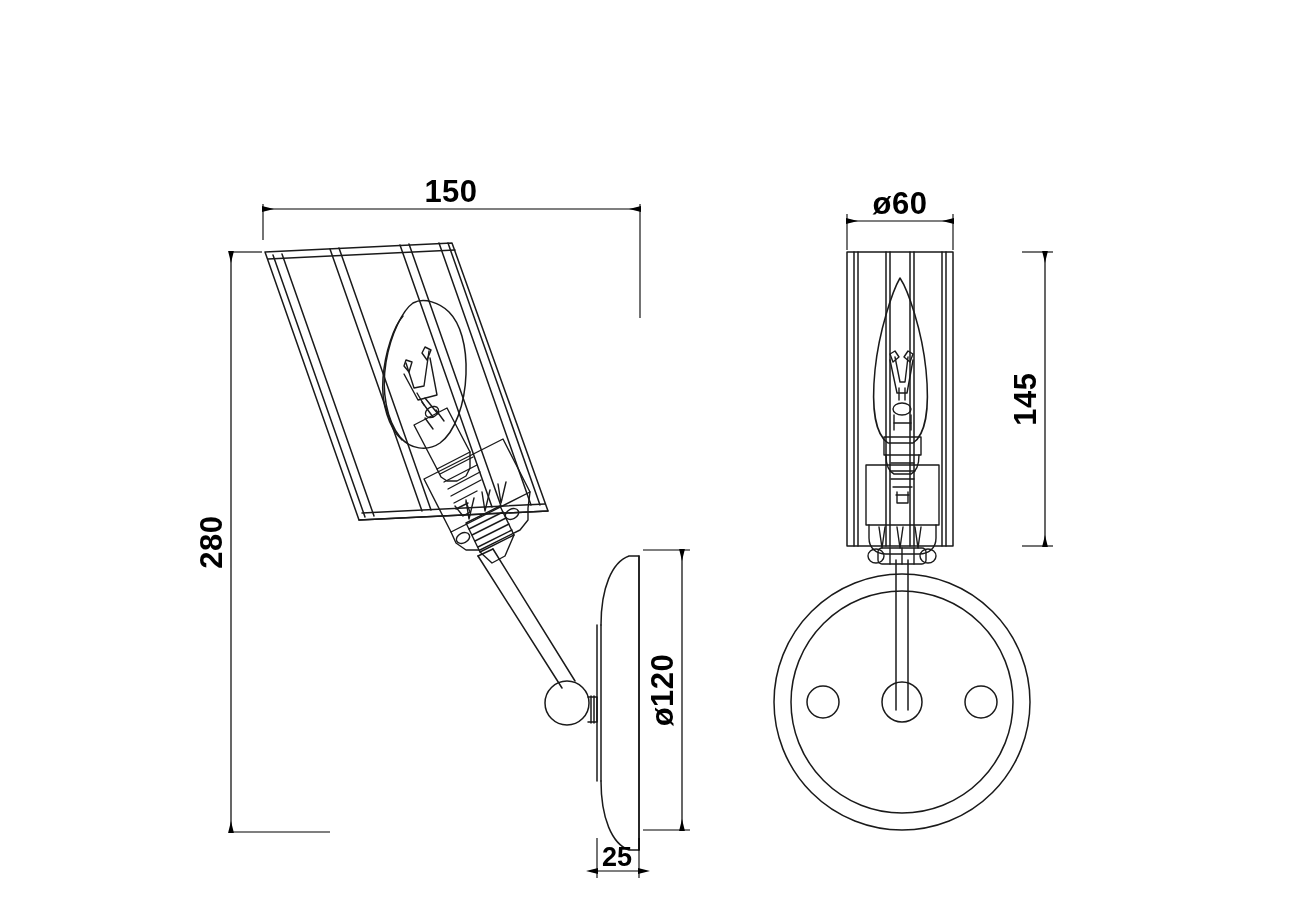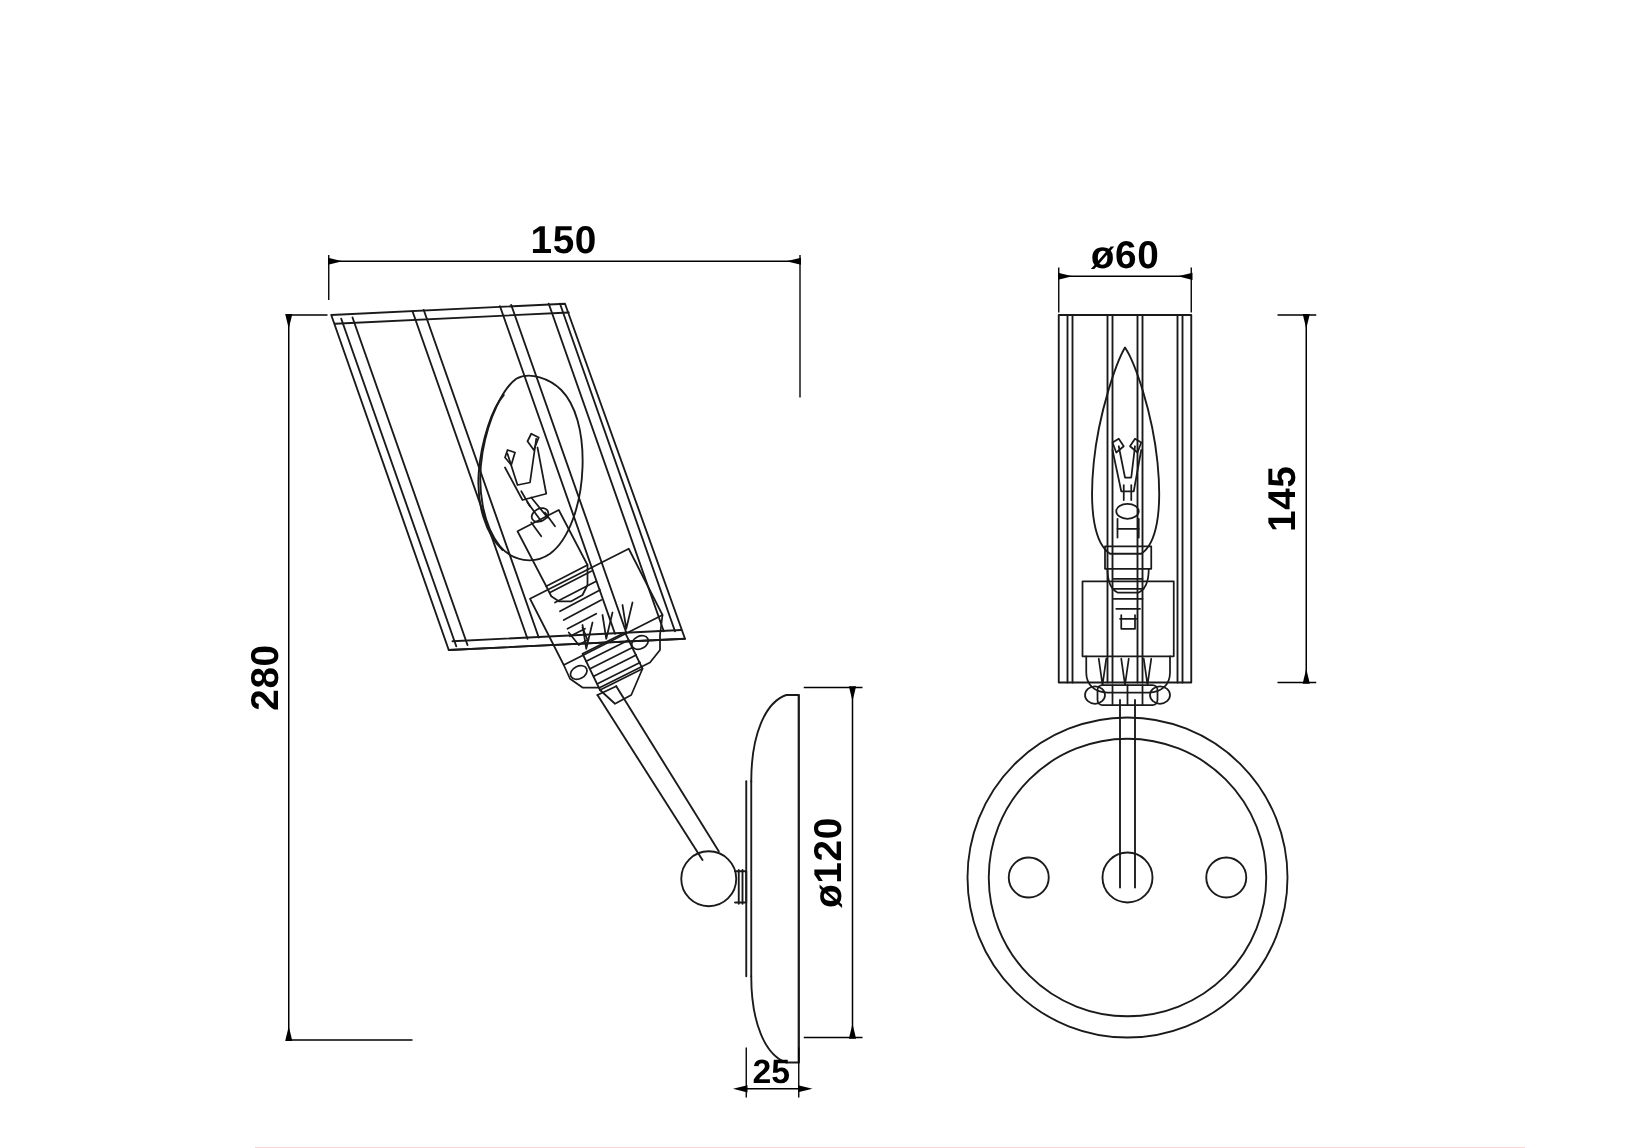--- a/index.html
+++ b/index.html
@@ -8,21 +8,21 @@
     padding: 0;
     background: #ffffff;
   }
   body {
     font-family: "Liberation Sans", sans-serif;
   }
   #sheet {
     position: relative;
     width: 1300px;
     height: 918px;
-    background: #ef4444;
+    background: #4d7c0f;
     overflow: hidden;
   }
   #sheet svg {
     display: block;
     width: 1300px;
     height: 918px;
   }
   .dim-text {
     font-family: "Liberation Sans", sans-serif;
     font-size: 31px;

